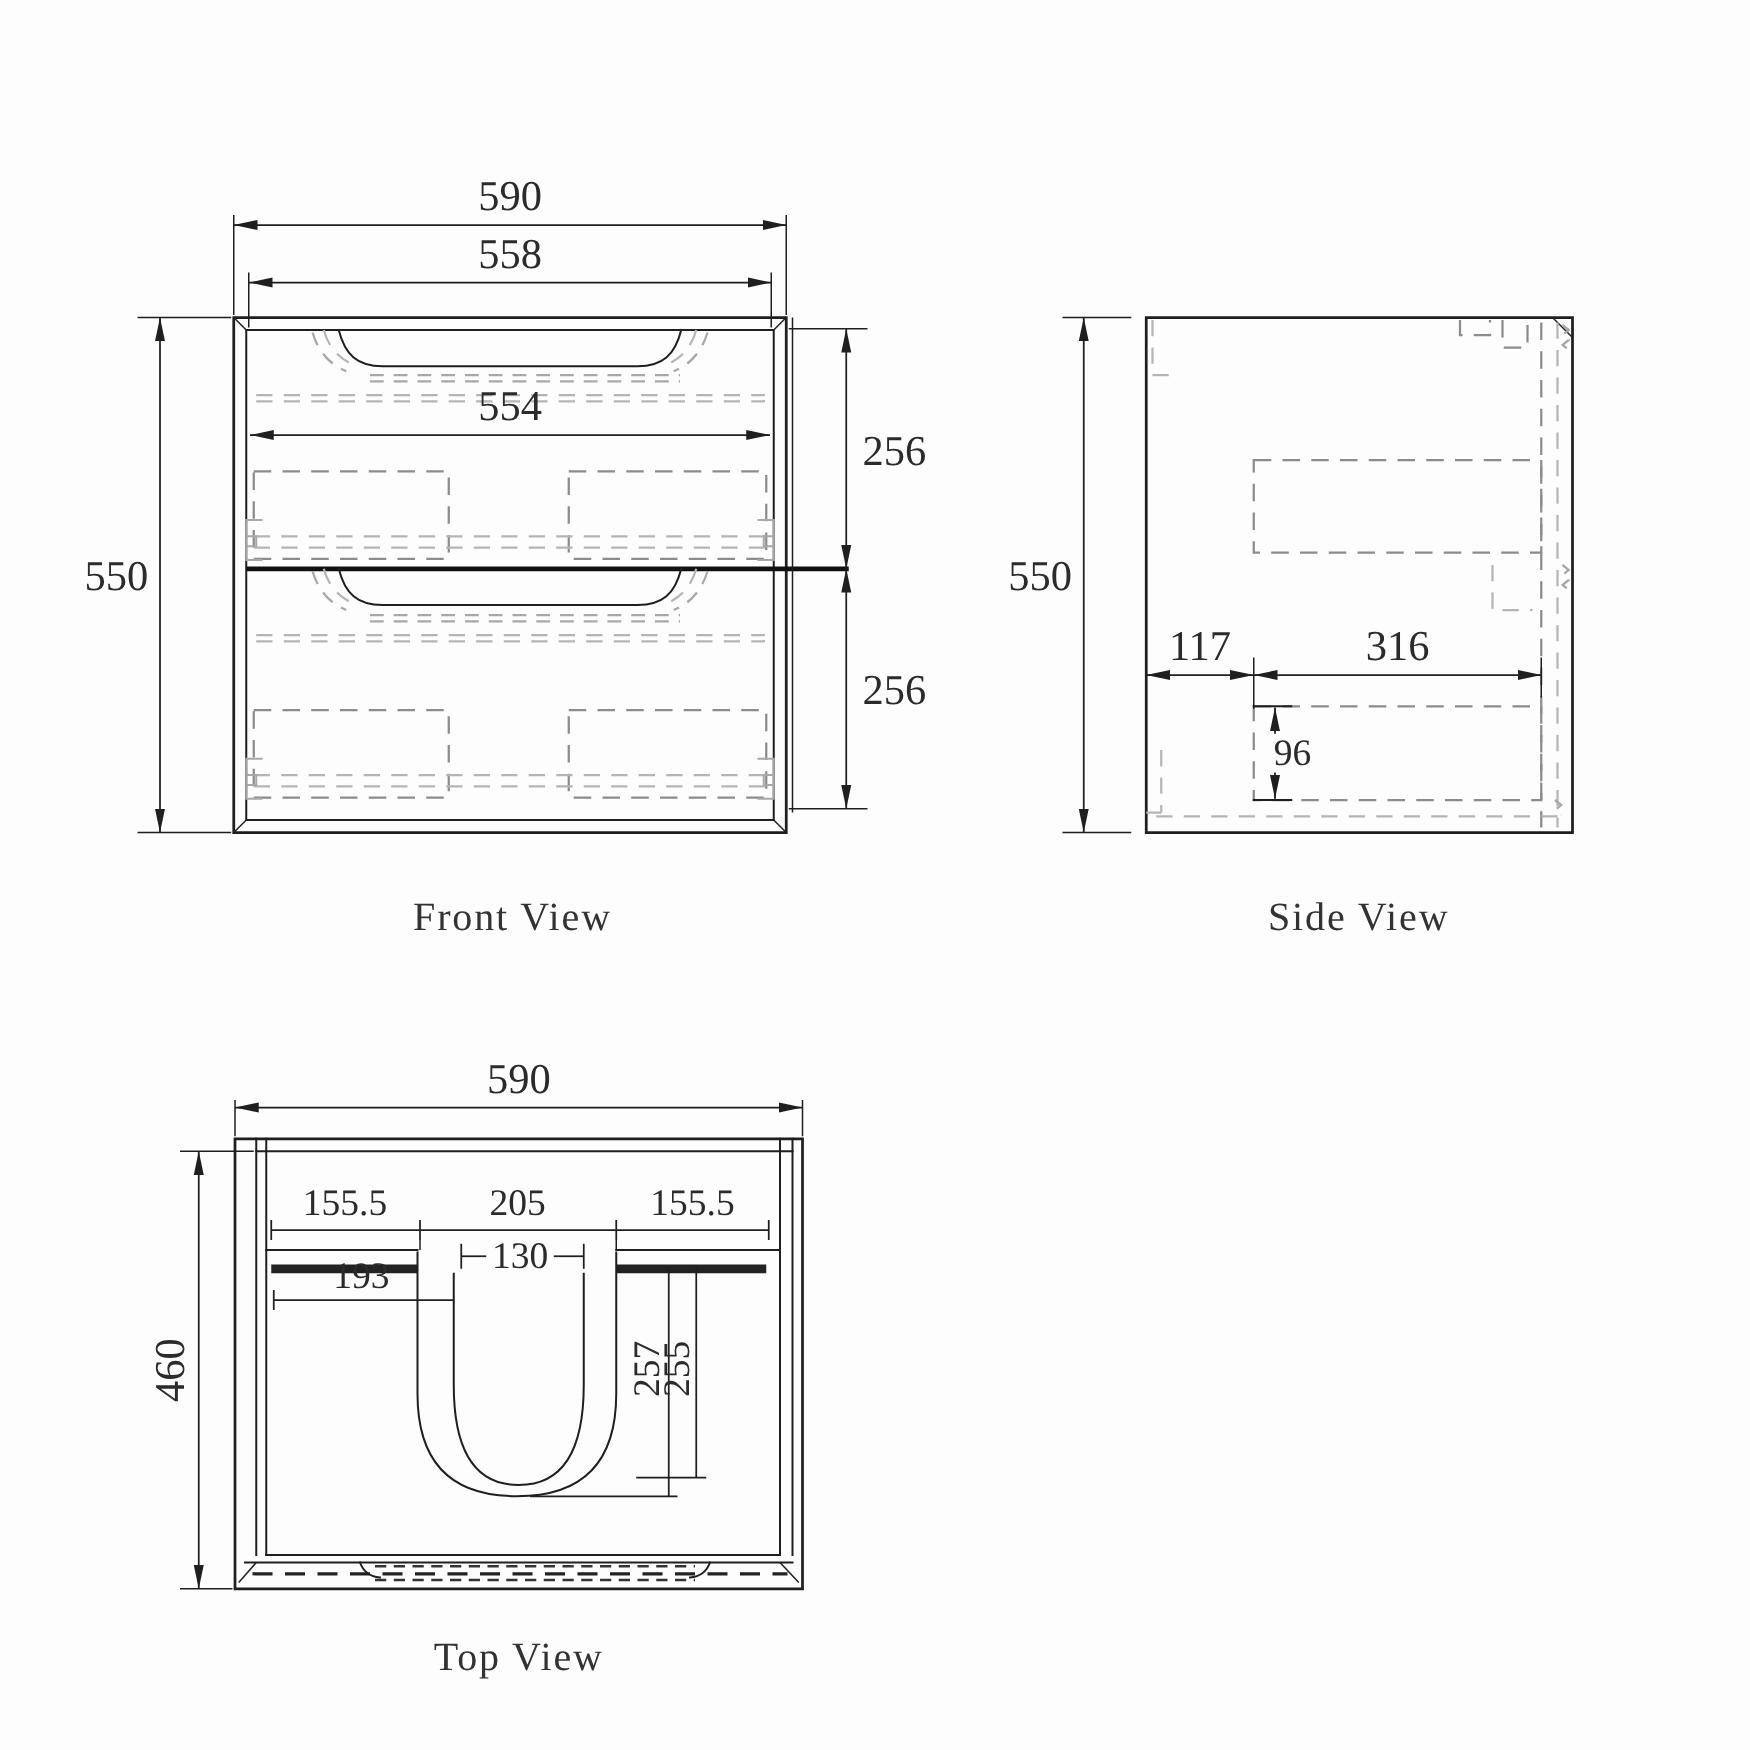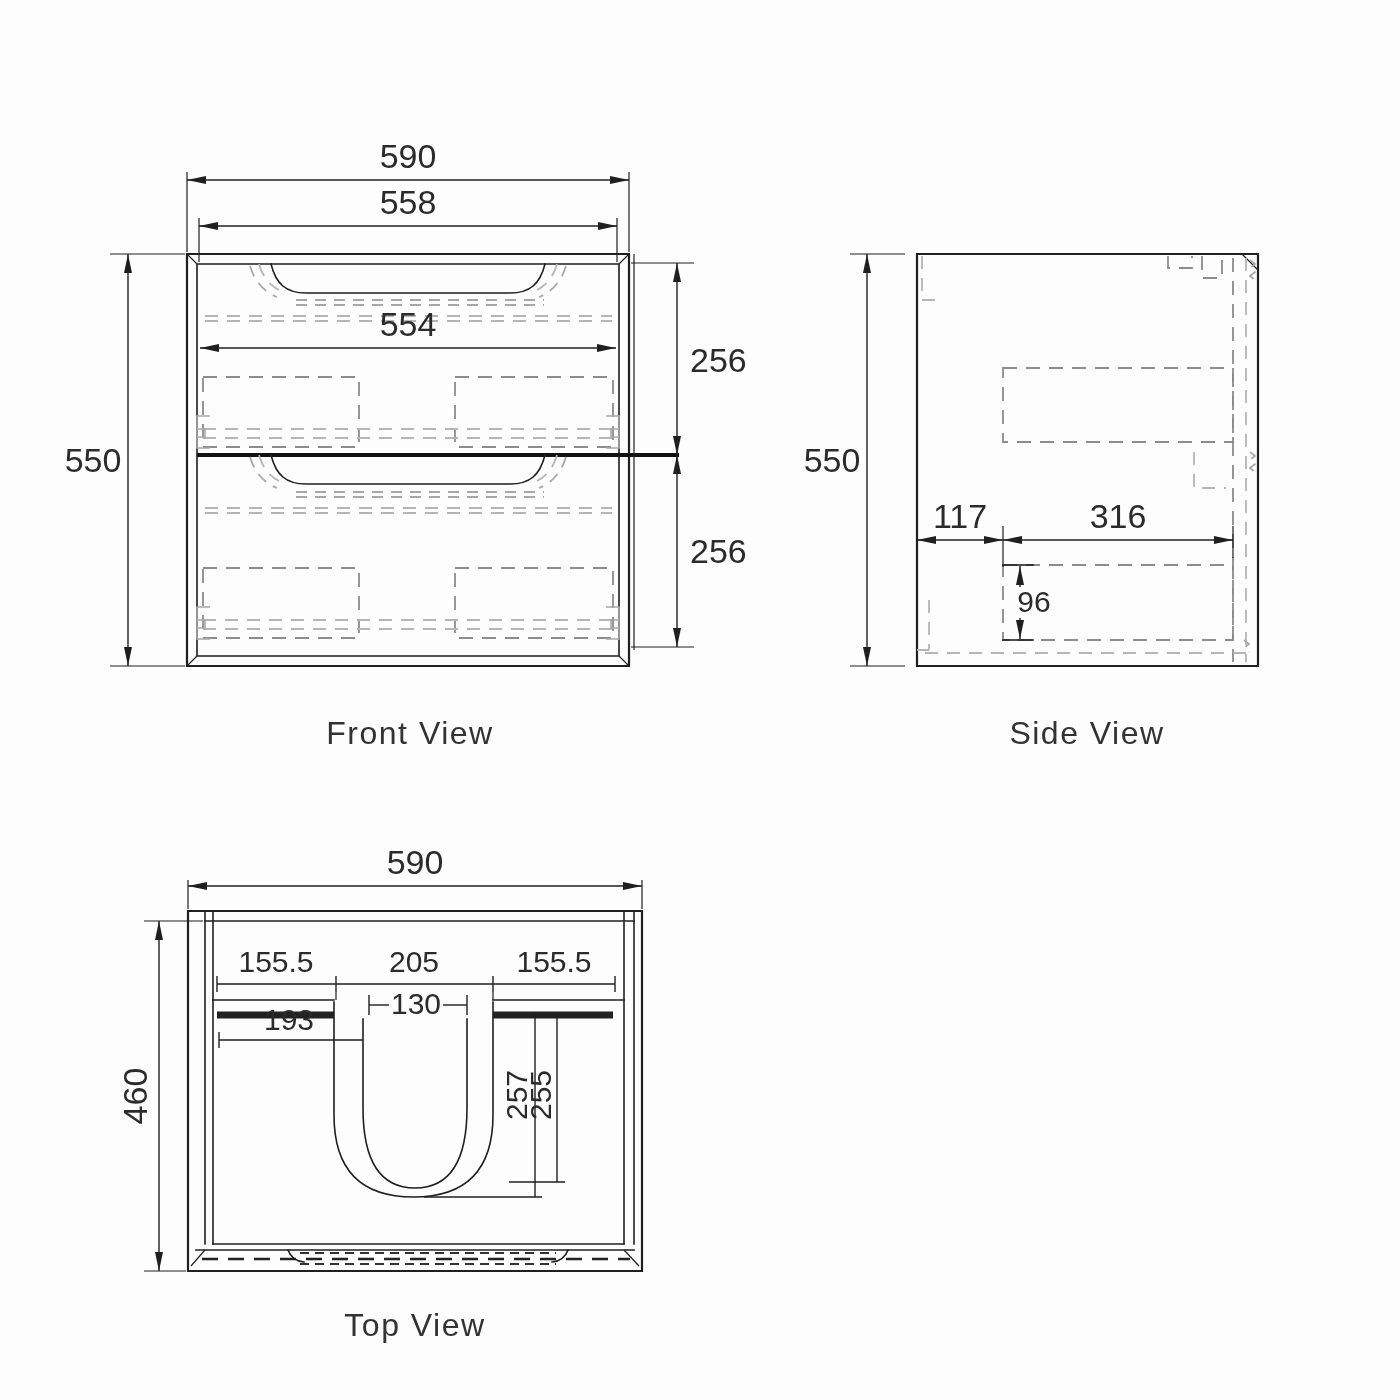--- a/index.html
+++ b/index.html
@@ -1,17 +1,17 @@
 <!DOCTYPE html>
 <html><head>
 <meta charset="utf-8">
 <style>
   html,body{margin:0;padding:0;background:#fdfdfd;}
   .page{position:relative;width:1400px;height:1400px;background:#fdfdfd;overflow:hidden;
-        font-family:Liberation Sans, sans-serif;}
+        font-family:Liberation Serif, serif;}
   svg{position:absolute;left:0;top:0;}
   
   .ln    {stroke:#1f1f1f;stroke-width:2.2;fill:none;stroke-linecap:square;}
   .ln2   {stroke:#1f1f1f;stroke-width:1.6;fill:none;stroke-linecap:square;}
   .thin  {stroke:#1f1f1f;stroke-width:1.2;fill:none;}
   .bold  {stroke:#111;stroke-width:3.8;fill:none;}
   .rim   {stroke:#222;stroke-width:7;fill:none;}
   .dim   {stroke:#1f1f1f;stroke-width:1.4;fill:none;}
   .dd    {stroke:#8c8c8c;stroke-width:1.8;fill:none;stroke-dasharray:14 9;}
   .dl    {stroke:#b5b5b5;stroke-width:1.8;fill:none;stroke-dasharray:13 9;}

